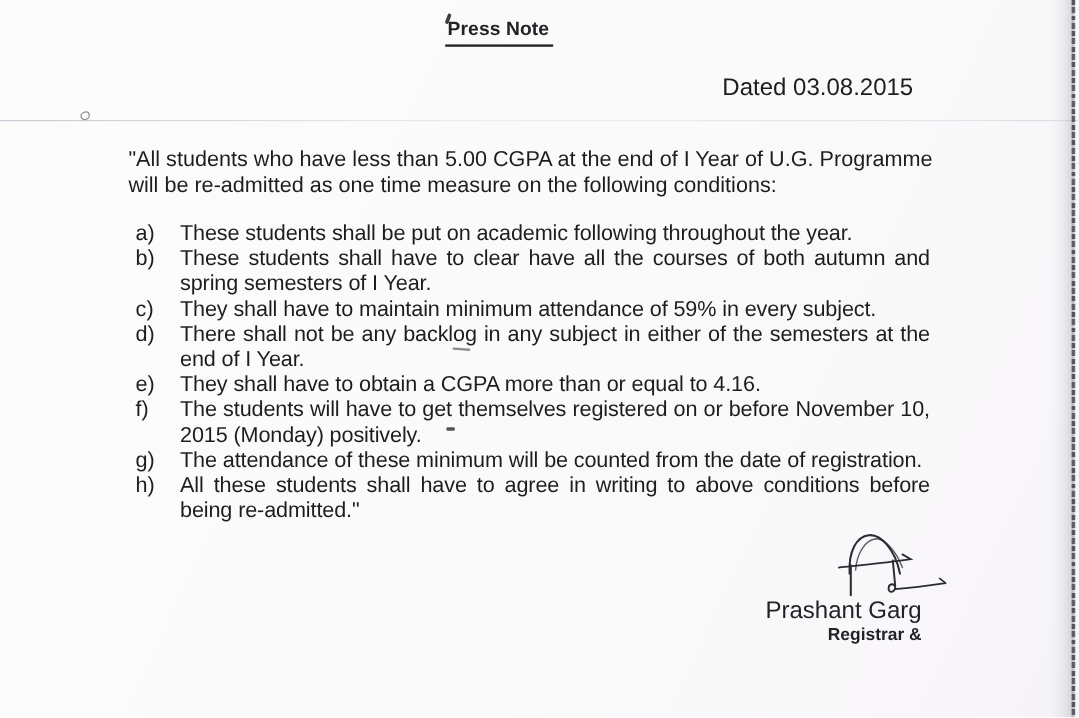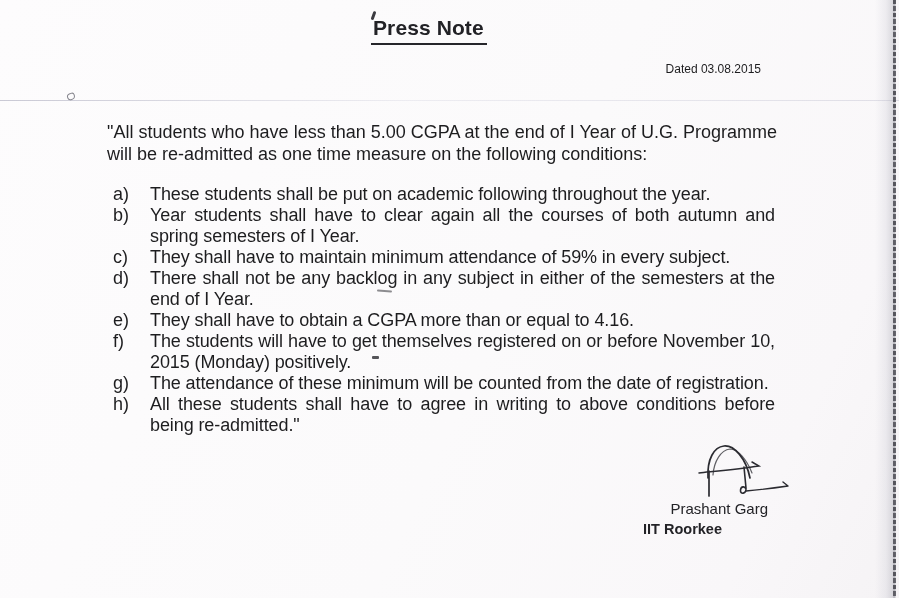--- a/index.html
+++ b/index.html
@@ -39,34 +39,34 @@
     background: repeating-linear-gradient(180deg,
       rgba(62,62,70,0.85) 0px, rgba(62,62,70,0.85) 4px,
       rgba(120,120,130,0.30) 4px, rgba(120,120,130,0.30) 6px,
       rgba(55,55,64,0.75) 6px, rgba(55,55,64,0.75) 11px,
       rgba(140,140,150,0.28) 11px, rgba(140,140,150,0.28) 13px);
   }
 
   
   .title {
     position: absolute; left: 371px; top: 16px; margin: 0;
-    font-size: 21px; font-weight: bold; color: #222226;
+    font-size: 16px; font-weight: bold; color: #222226;
     border-bottom: 2.5px solid #26262b;
     padding: 0 3px 3px 2px;
     letter-spacing: 0.1px;
   }
   .title-tick {
     position: absolute; left: 372px; top: 11px; width: 2.5px; height: 9px;
     background: #3b3b40; border-radius: 2px; transform: rotate(20deg);
   }
 
   
   .date-line {
     position: absolute; left: 600px; top: 62px; width: 161px;
-    text-align: right; font-size: 12px;
+    text-align: right; font-size: 20px;
   }
 
   
   .intro {
     position: absolute; left: 107px; top: 122px; width: 670px; margin: 0;
     font-size: 18px; line-height: 21.5px;
     text-align: justify;
   }
 
   
@@ -78,21 +78,21 @@
   .cond { display: flex; }
   .cond .letter { flex: 0 0 37px; width: 37px; }
   .cond .ctext { flex: 1; text-align: justify; letter-spacing: -0.1px; }
 
   
   .signature-svg { position: absolute; left: 696px; top: 440px; }
   .sig-block {
     position: absolute; left: 628px; top: 499px; width: 140px;
     font-size: 14.5px; line-height: 20.4px; color: #232327;
   }
-  .sig-name { text-align: right; font-size: 15px; font-weight: normal; }
+  .sig-name { text-align: right; font-size: 20px; font-weight: normal; }
   .sig-bold { text-align: right; font-weight: bold; }
   .sig-left { text-align: left; font-weight: bold; padding-left: 15px; }
 </style>
 </head>
 <body>
 
 <div class="page">
 
   <div class="scan-hline"></div>
   <div class="scan-speck"></div>
@@ -104,21 +104,21 @@
 
   <p class="intro">"All students who have less than 5.00 CGPA at the end of I Year of U.G. Programme will be re-admitted as one time measure on the following conditions:</p>
 
   <ol class="conditions">
     <li class="cond">
       <span class="letter">a)</span>
       <span class="ctext">These students shall be put on academic following throughout the year.</span>
     </li>
     <li class="cond">
       <span class="letter">b)</span>
-      <span class="ctext">Year students shall have to clear again all the courses of both autumn and spring semesters of I Year.</span>
+      <span class="ctext">These students shall have to clear have all the courses of both autumn and spring semesters of I Year.</span>
     </li>
     <li class="cond">
       <span class="letter">c)</span>
       <span class="ctext">They shall have to maintain minimum attendance of 59% in every subject.</span>
     </li>
     <li class="cond">
       <span class="letter">d)</span>
       <span class="ctext">There shall not be any backlog in any subject in either of the semesters at the end of I Year.</span>
     </li>
     <li class="cond">
@@ -146,19 +146,19 @@
     <path d="M12,38 C11,19 18,7 28,6 C38,5 50,18 54,38" stroke="#2b2b31" stroke-width="1.7" stroke-linecap="round"></path>
     <path d="M17,35 C18,21 25,10 34,9 C42,9 51,20 56,33" stroke="#2b2b31" stroke-width="1.2" stroke-linecap="round" opacity="0.75"></path>
     <path d="M3,33 C22,31 44,29 63,26 L56,22" stroke="#2b2b31" stroke-width="1.5" stroke-linecap="round"></path>
     <path d="M13,31 L13,56" stroke="#2b2b31" stroke-width="1.7" stroke-linecap="round"></path>
     <path d="M48,27 L50,48 C50.5,54 44,55 44.5,50 C45,46 49,46 50,49" stroke="#2b2b31" stroke-width="1.6" stroke-linecap="round"></path>
     <path d="M50,51 C62,50 78,48 92,46 M87,42 L92,46" stroke="#2b2b31" stroke-width="1.4" stroke-linecap="round"></path>
   </svg>
 
   <div class="sig-block">
     <div class="sig-name">Prashant Garg</div>
-    <div class="sig-left">IIT Roorkee</div>
+    <div class="sig-bold">Registrar &amp;</div>
   </div>
 
   <div class="scan-shadow"></div>
   <div class="scan-edge"></div>
 
 </div>
 
 </body></html>

